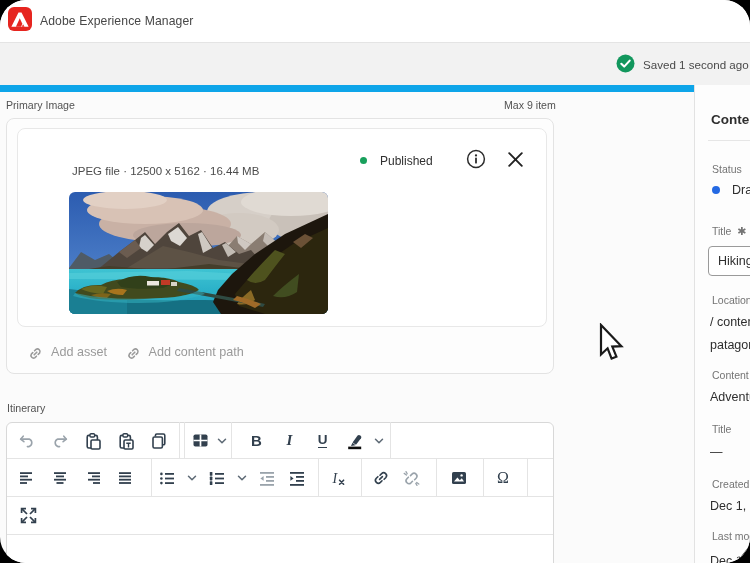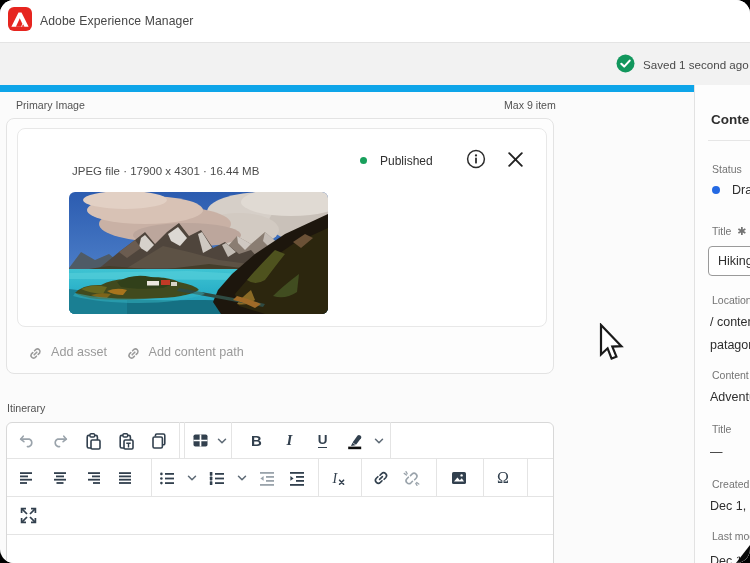--- a/index.html
+++ b/index.html
@@ -1,16 +1,16 @@
 <!DOCTYPE html>
 <html><head><meta charset="utf-8">
 <style>
 html,body{margin:0;padding:0;background:#000;}
 body{width:750px;height:563px;overflow:hidden;font-family:"Liberation Sans",sans-serif;}
-.frame{position:absolute;left:0;top:0;width:750px;height:563px;border-radius:14px;overflow:hidden;background:#fbfbfb;}
+.frame{position:absolute;left:0;top:0;width:750px;height:563px;border-radius:26px;overflow:hidden;background:#fbfbfb;}
 .topbar{position:absolute;left:0;top:0;width:750px;height:42px;background:#fff;border-bottom:1px solid #e4e4e4;}
 .logo{position:absolute;left:8px;top:7px;width:24px;height:24px;border-radius:6px;background:#e6251f;}
 .appname{position:absolute;left:40px;top:14px;font-size:12.2px;color:#474747;letter-spacing:.1px;}
 .graybar{position:absolute;left:0;top:43px;width:750px;height:42px;background:#f2f2f2;border-bottom:7px solid #0ea5e9;}
 .savedtxt{position:absolute;left:643px;top:14.5px;font-size:11.6px;color:#4a4a4a;white-space:nowrap;}
 .savedck{position:absolute;left:616px;top:11px;}
 
 .slabel{position:absolute;font-size:10.6px;color:#525252;}
 
 .outerbox{position:absolute;left:6px;top:118px;width:548px;height:256px;border:1px solid #e3e3e3;border-radius:8px;background:#fdfdfd;box-sizing:border-box;}
@@ -57,26 +57,26 @@
     <div class="appname">Adobe Experience Manager</div>
   </div>
   <div class="graybar">
     <svg class="savedck" width="19" height="19" viewBox="0 0 19 19">
       <circle cx="9.5" cy="9.5" r="9" fill="#12975d"></circle>
       <path d="M5.3 9.8 L8.2 12.6 L13.7 6.6" fill="none" stroke="#fff" stroke-width="2.1" stroke-linecap="round" stroke-linejoin="round"></path>
     </svg>
     <div class="savedtxt">Saved 1 second ago</div>
   </div>
 
-  <div class="slabel" style="left:16px;top:99px;">Primary Image</div>
+  <div class="slabel" style="left:6px;top:99px;">Primary Image</div>
   <div class="slabel" style="left:504px;top:99px;">Max 9 item</div>
 
   <div class="outerbox">
     <div class="innercard">
-      <div class="assetmeta">JPEG file · 17900 x 4301 · 16.44 MB</div>
+      <div class="assetmeta">JPEG file · 12500 x 5162 · 16.44 MB</div>
       <div class="pubdot"></div>
       <div class="pubtxt">Published</div>
       <svg class="ic" style="position:absolute;left:448px;top:20px;" width="20" height="20" viewBox="0 0 20 20">
         <circle cx="10" cy="10" r="8.4" fill="none" stroke="#2c2c2c" stroke-width="1.5"></circle>
         <circle cx="10" cy="6.4" r="1.15" fill="#2c2c2c"></circle>
         <rect x="9.1" y="8.6" width="1.8" height="6" rx="0.9" fill="#2c2c2c"></rect>
       </svg>
       <svg class="ic" style="position:absolute;left:489px;top:22px;" width="17" height="17" viewBox="0 0 17 17">
         <path d="M2.2 2.2 L14.8 14.8 M14.8 2.2 L2.2 14.8" stroke="#222" stroke-width="1.9" stroke-linecap="round"></path>
       </svg>

